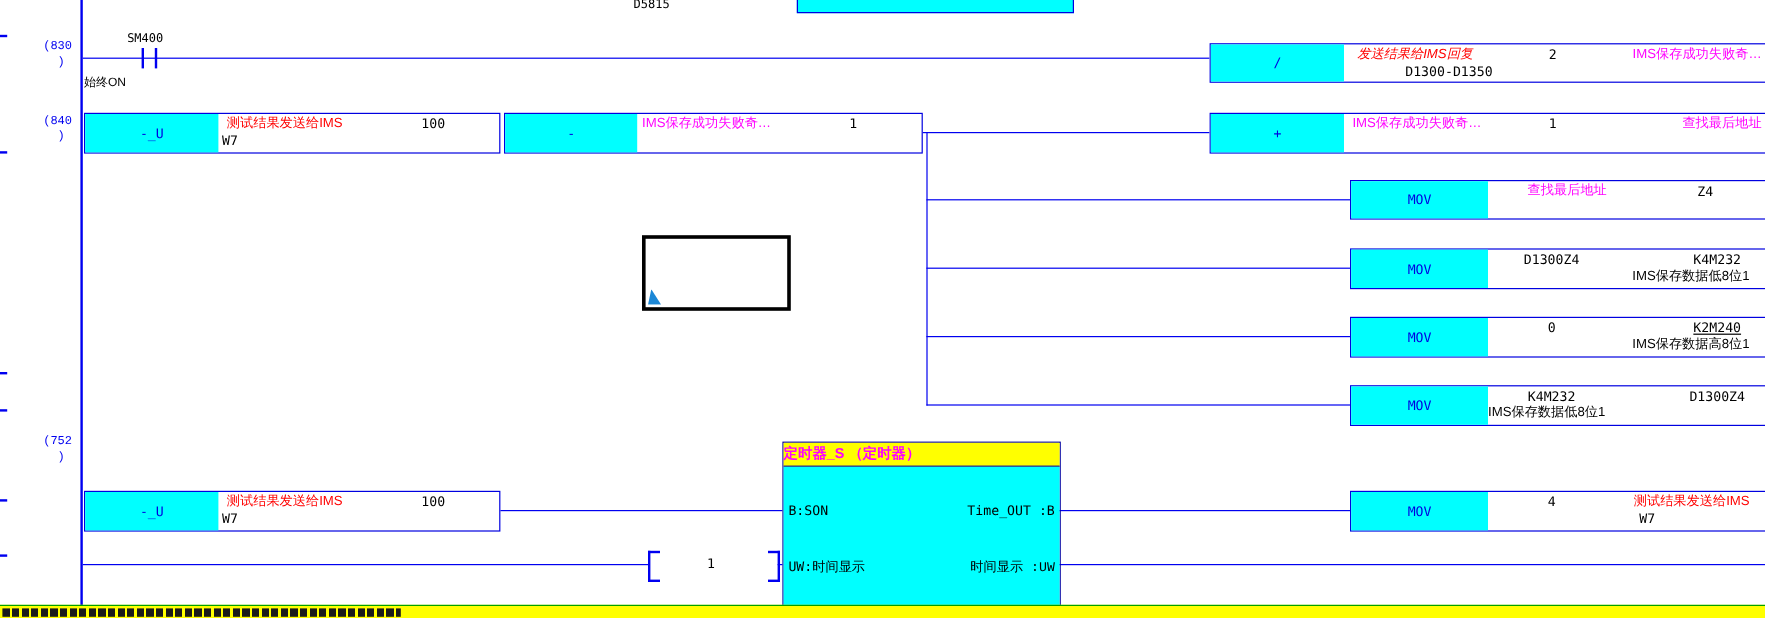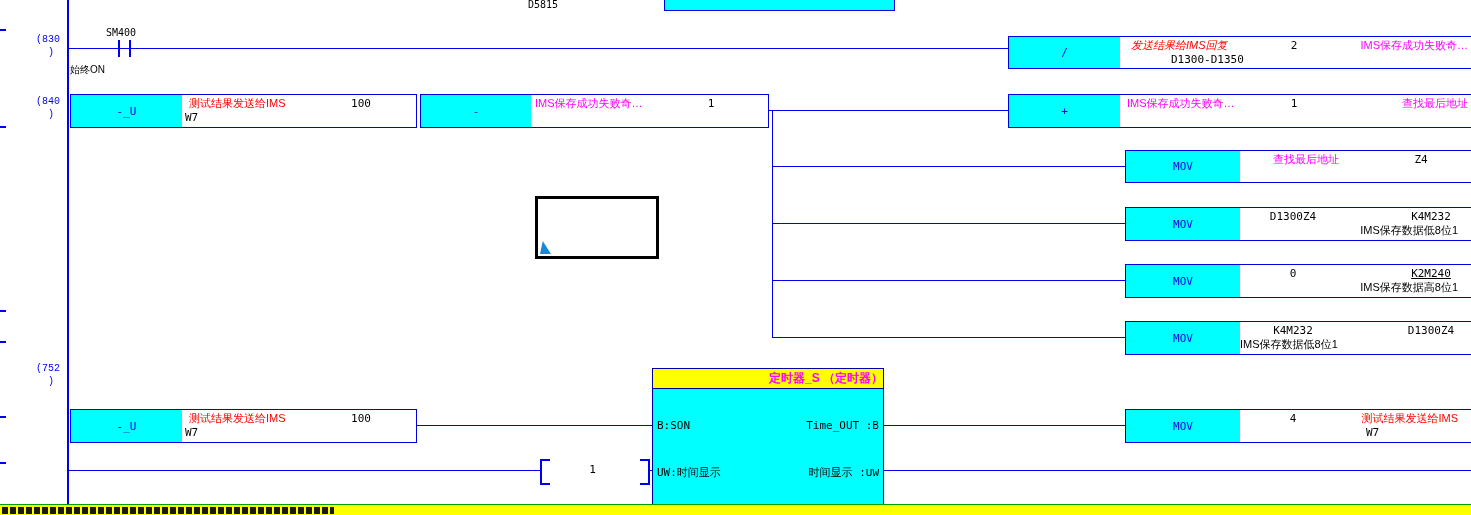--- a/index.html
+++ b/index.html
@@ -23,21 +23,21 @@
   .rgt{text-align:right;}
   .cbar{position:absolute;width:2px;height:17px;background:#0000f0;}
   .lbl{position:absolute;white-space:nowrap;font-size:10px;line-height:12px;}
   .cursor{position:absolute;border:3px solid #000;background:#fff;z-index:6;}
   .flag{position:absolute;left:2px;bottom:2px;width:11px;height:13px;background:#1b87d6;
         clip-path:polygon(25% 0,100% 100%,0 100%);}
   .brk{position:absolute;width:8px;height:22px;z-index:3;}
   .brkL{border:2px solid #0000f0;border-right:none;}
   .brkR{border:2px solid #0000f0;border-left:none;}
   .fb{position:absolute;border:1px solid #0000a0;z-index:3;}
-  .fbhead{height:19px;background:#ffff00;color:#ff00ff;font-weight:bold;font-size:12px;line-height:19px;text-align:right;
+  .fbhead{height:19px;background:#ffff00;color:#ff00ff;font-weight:bold;font-size:12px;line-height:19px;text-align:left;
           border-bottom:1px solid #0000a0;white-space:nowrap;}
   .fbbody{position:absolute;top:20px;left:0;right:0;bottom:0;background:#00ffff;}
   .port{position:absolute;font-family:"DejaVu Sans Mono",monospace;font-size:11px;color:#000;white-space:nowrap;}
   .topbox{position:absolute;background:#00ffff;border:1px solid #0000e0;}
   .frag{position:absolute;left:2px;top:2px;width:332px;height:7px;
         background:repeating-linear-gradient(90deg,#1a1a1a 0 6px,rgba(0,0,0,0) 6px 8px);}
 </style>
 </head>
 <body>
 

